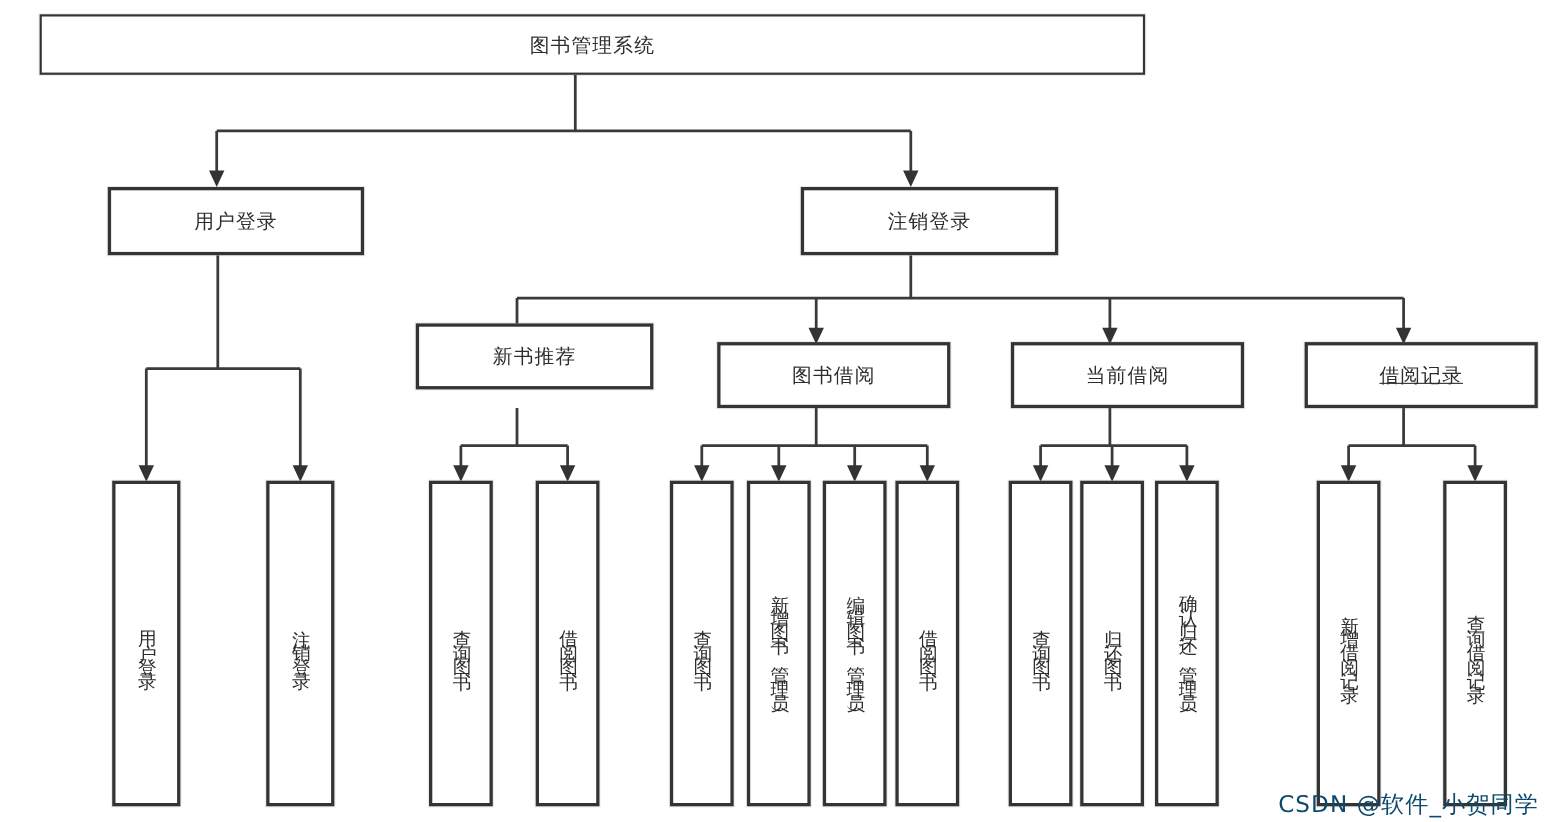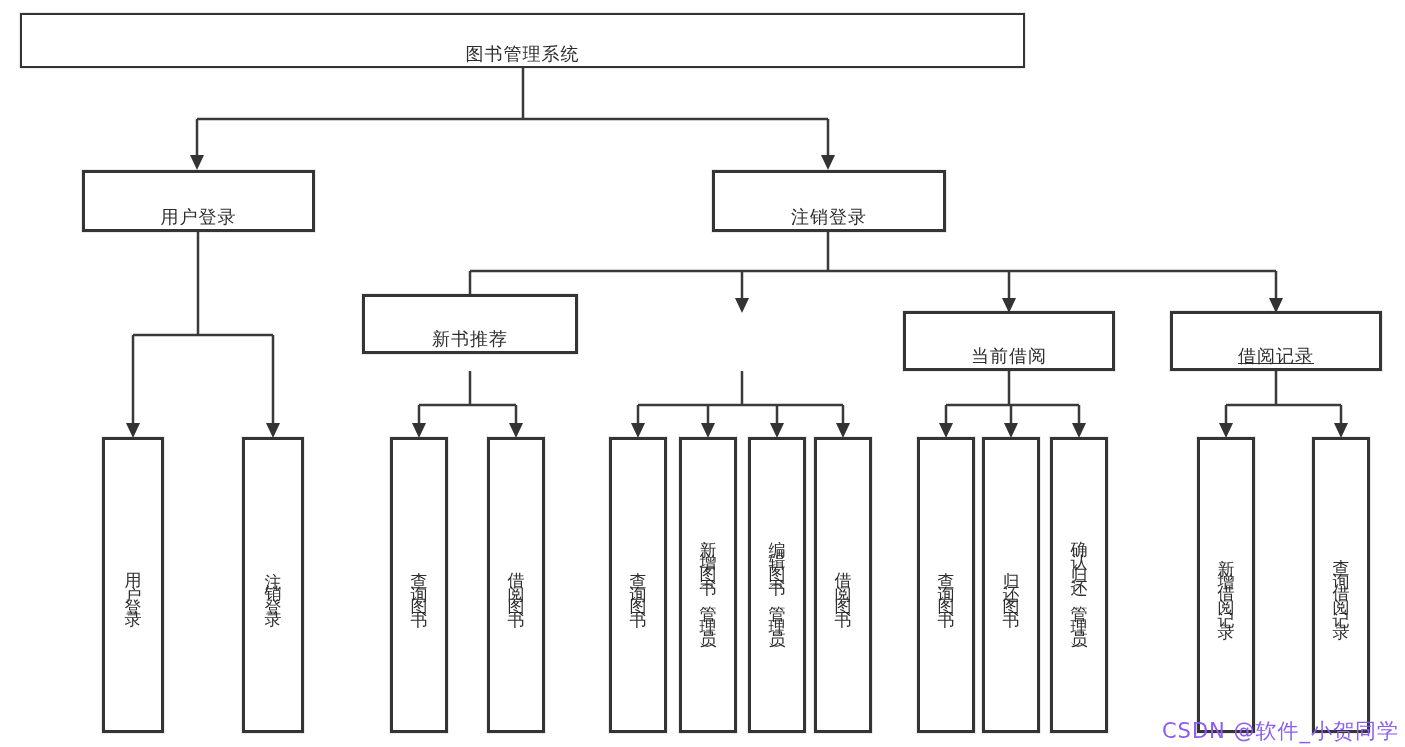--- a/index.html
+++ b/index.html
@@ -9,24 +9,25 @@
     background:#ffffff;
     font-family:"DejaVu Sans","Liberation Sans",sans-serif;
     overflow:hidden;
   }
   .connectors{position:absolute;left:0;top:0;}
   .node{
     position:absolute;
     box-sizing:border-box;
     border:3px solid #343434;
     background:#ffffff;
-    display:flex;align-items:flex-end;justify-content:center;
+    display:flex;align-items:center;justify-content:center;
     font-size:18px;color:#2d2d2d;
     letter-spacing:1px;
     box-shadow:0 0 0 1px rgba(0,0,0,0.08);
+    margin-left:16px;
   }
   .node.root{border-width:2px;}
   .leaf{
     position:absolute;
     box-sizing:border-box;
     border:3px solid #343434;
     background:#ffffff;
     display:flex;align-items:center;justify-content:center;
     box-shadow:0 0 0 1px rgba(0,0,0,0.08);
   }
@@ -35,21 +36,21 @@
     text-orientation:mixed;
     font-size:17px;color:#2d2d2d;
     letter-spacing:13px;
     line-height:1;
     white-space:nowrap;
   }
   .watermark{
     position:absolute;
     right:6px;bottom:2px;
     font-size:21px;
-    color:#8b5cf6;
+    color:#0c4a6e;
     letter-spacing:1px;
     pointer-events:none;
   }
 </style>
 </head>
 <body>
 
 <div class="canvas">
 
   <svg class="connectors" width="1405" height="747" viewBox="0 0 1405 747">
@@ -99,20 +100,23 @@
   <div class="node" style="left:82px;top:170px;width:233px;height:62px;">
     <span>用户登录</span>
   </div>
   <div class="node" style="left:712px;top:170px;width:234px;height:62px;">
     <span>注销登录</span>
   </div>
 
   <div class="node" style="left:362px;top:294px;width:216px;height:60px;">
     <span>新书推荐</span>
   </div>
+  <div class="node" style="left:636px;top:311px;width:212px;height:60px;">
+    <span>图书借阅</span>
+  </div>
   <div class="node" style="left:903px;top:311px;width:212px;height:60px;">
     <span>当前借阅</span>
   </div>
   <div class="node" style="left:1170px;top:311px;width:212px;height:60px;text-decoration:underline;">
     <span>借阅记录</span>
   </div>
 
   <div class="leaf" style="left:102px;top:437px;width:62px;height:296px;">
     <span class="vlabel">用户登录</span>
   </div>

